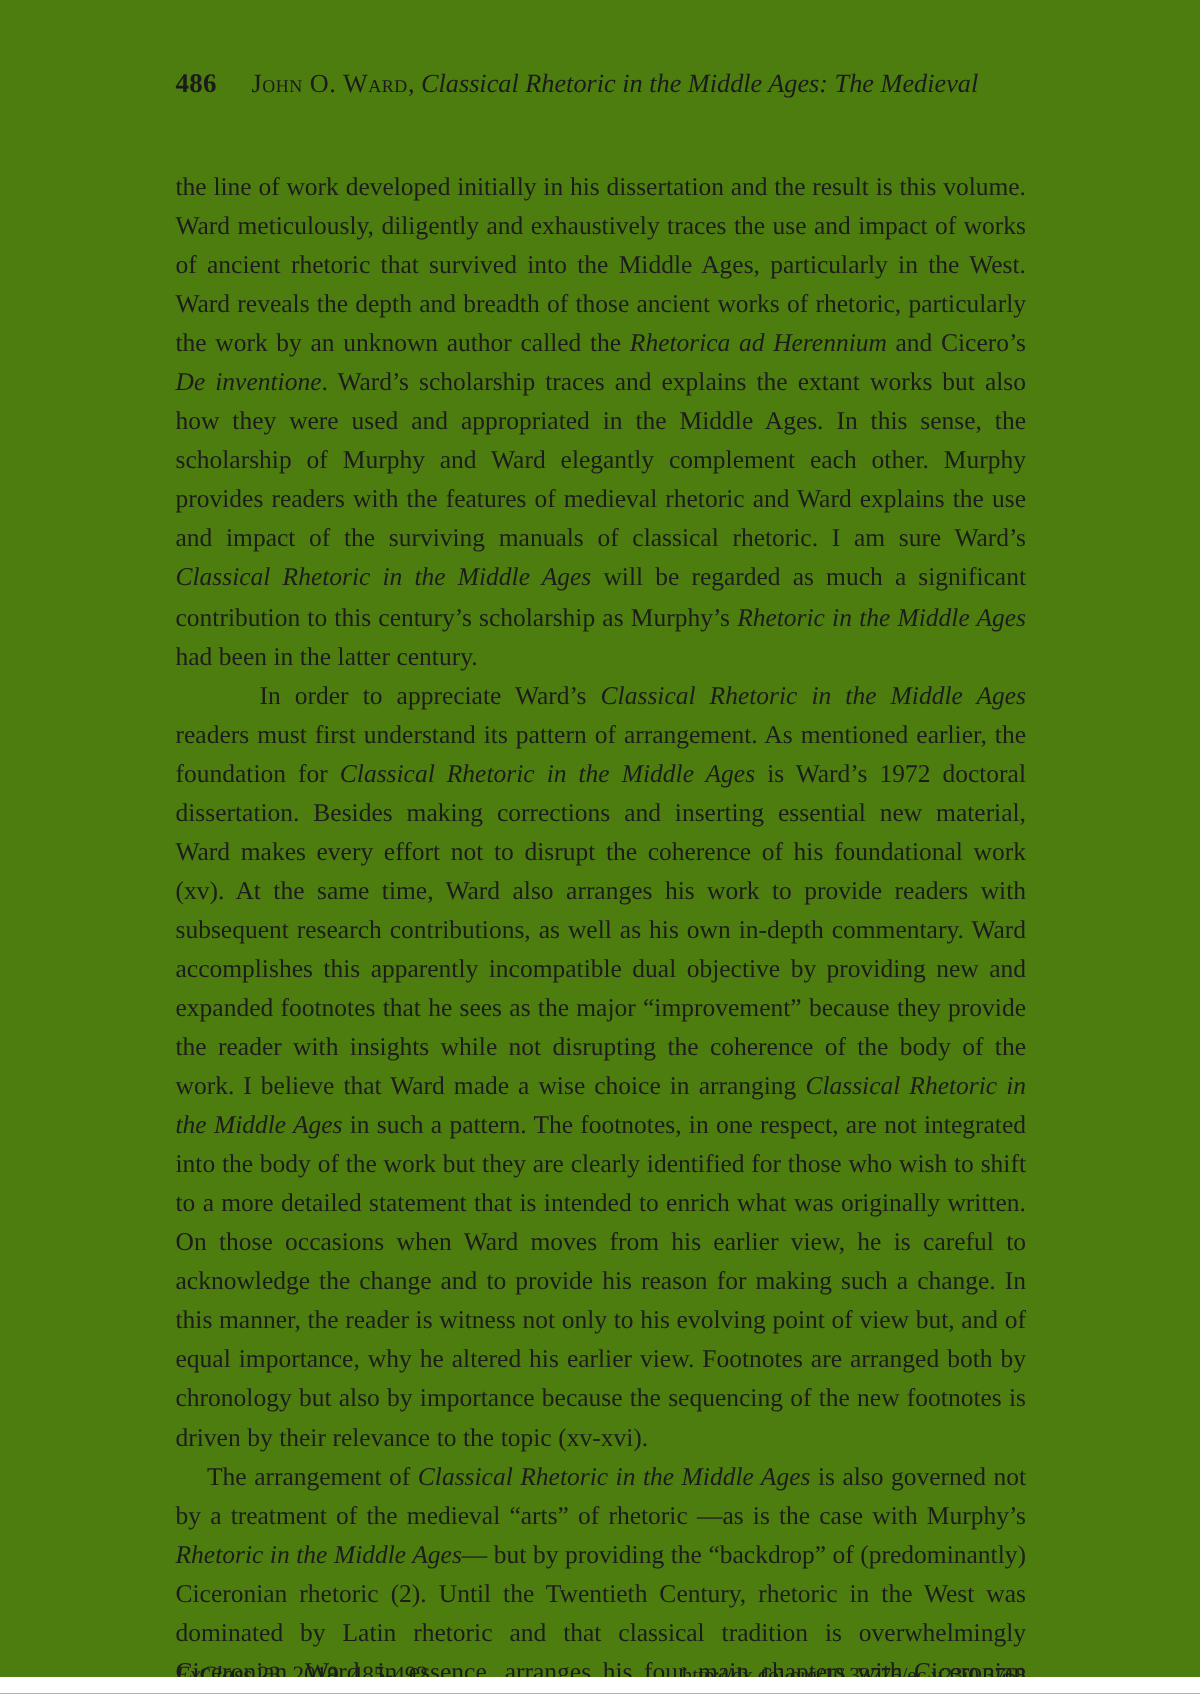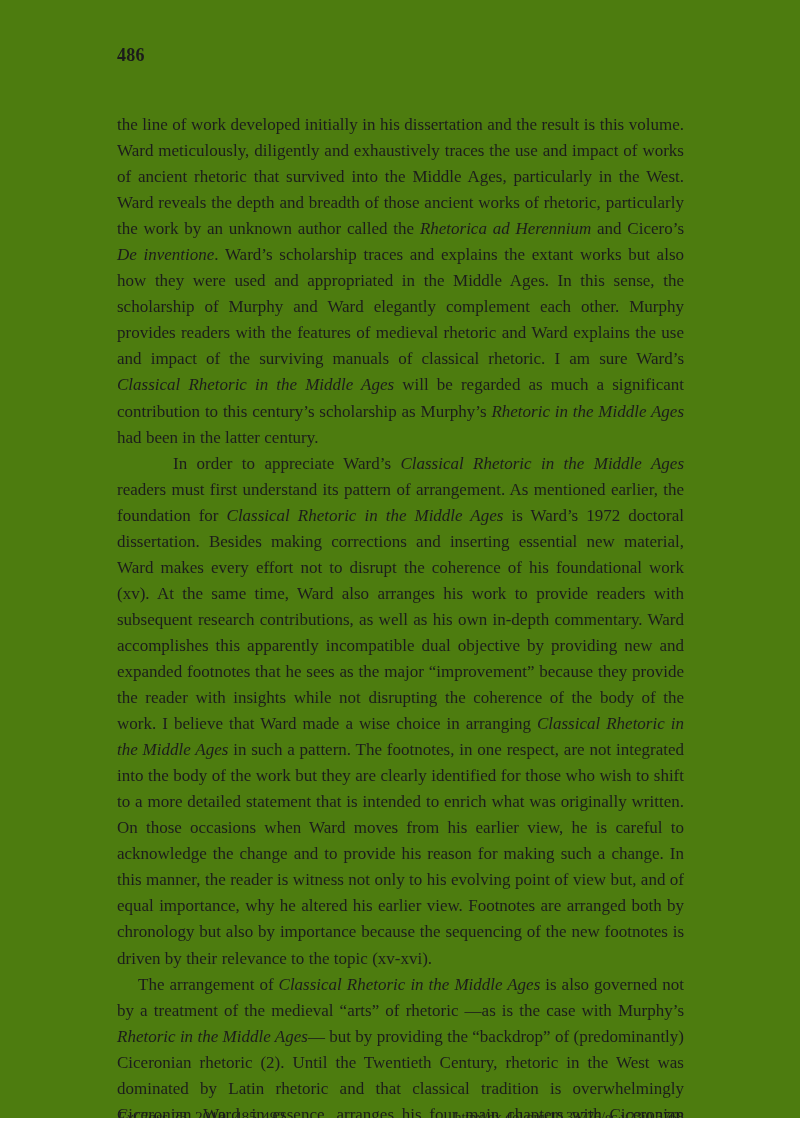--- a/index.html
+++ b/index.html
@@ -89,20 +89,21 @@
     letter-spacing: -0.1px;
   }
 </style>
 </head>
 <body>
 
 <div class="page">
 
   <div class="running-head">
     <span class="folio">486</span>
+    <span class="head-rest"><span class="smallcaps">John O. Ward</span><span>, </span><span class="head-title">Classical Rhetoric in the Middle Ages: The Medieval</span></span>
   </div>
 
   <div class="body-column">
     <p class="para"><span>the line of work developed initially in his dissertation and the result is this volume. Ward meticulously, diligently and exhaustively traces the use and impact of works of ancient rhetoric that survived into the Middle Ages, particularly in the West. Ward reveals the depth and breadth of those ancient works of rhetoric, particularly the work by an unknown author called the </span><i>Rhetorica ad Herennium</i><span> and Cicero’s </span><i>De inventione</i><span>. Ward’s scholarship traces and explains the extant works but also how they were used and appropriated in the Middle Ages. In this sense, the scholarship of Murphy and Ward elegantly complement each other. Murphy provides readers with the features of medieval rhetoric and Ward explains the use and impact of the surviving manuals of classical rhetoric. I am sure Ward’s </span><i>Classical Rhetoric in the Middle Ages</i><span> will be regarded as much a significant contribution to this century’s scholarship as Murphy’s </span><i>Rhetoric in the Middle Ages</i><span> had been in the latter century.</span></p>
     <p class="para indent-large"><span>In order to appreciate Ward’s </span><i>Classical Rhetoric in the Middle Ages</i><span> readers must first understand its pattern of arrangement. As mentioned earlier, the foundation for </span><i>Classical Rhetoric in the Middle Ages</i><span> is Ward’s 1972 doctoral dissertation. Besides making corrections and inserting essential new material, Ward makes every effort not to disrupt the coherence of his foundational work (xv). At the same time, Ward also arranges his work to provide readers with subsequent research contributions, as well as his own in-depth commentary. Ward accomplishes this apparently incompatible dual objective by providing new and expanded footnotes that he sees as the major “improvement” because they provide the reader with insights while not disrupting the coherence of the body of the work. I believe that Ward made a wise choice in arranging </span><i>Classical Rhetoric in the Middle Ages</i><span> in such a pattern. The footnotes, in one respect, are not integrated into the body of the work but they are clearly identified for those who wish to shift to a more detailed statement that is intended to enrich what was originally written. On those occasions when Ward moves from his earlier view, he is careful to acknowledge the change and to provide his reason for making such a change. In this manner, the reader is witness not only to his evolving point of view but, and of equal importance, why he altered his earlier view. Footnotes are arranged both by chronology but also by importance because the sequencing of the new footnotes is driven by their relevance to the topic (xv-xvi).</span></p>
     <p class="para indent-small"><span>The arrangement of </span><i>Classical Rhetoric in the Middle Ages</i><span> is also governed not by a treatment of the medieval “arts” of rhetoric —as is the case with Murphy’s </span><i>Rhetoric in the Middle Ages</i><span>— but by providing the “backdrop” of (predominantly) Ciceronian rhetoric (2). Until the Twentieth Century, rhetoric in the West was dominated by Latin rhetoric and that classical tradition is overwhelmingly Ciceronian. Ward, in essence, arranges his four main chapters with Ciceronian rhetoric as the “field” upon which</span></p>
   </div>
 
   <div class="footer">
     <span class="footer-left"><span class="journal">ExClass</span><span> 23, 2019, 485-492</span></span>

